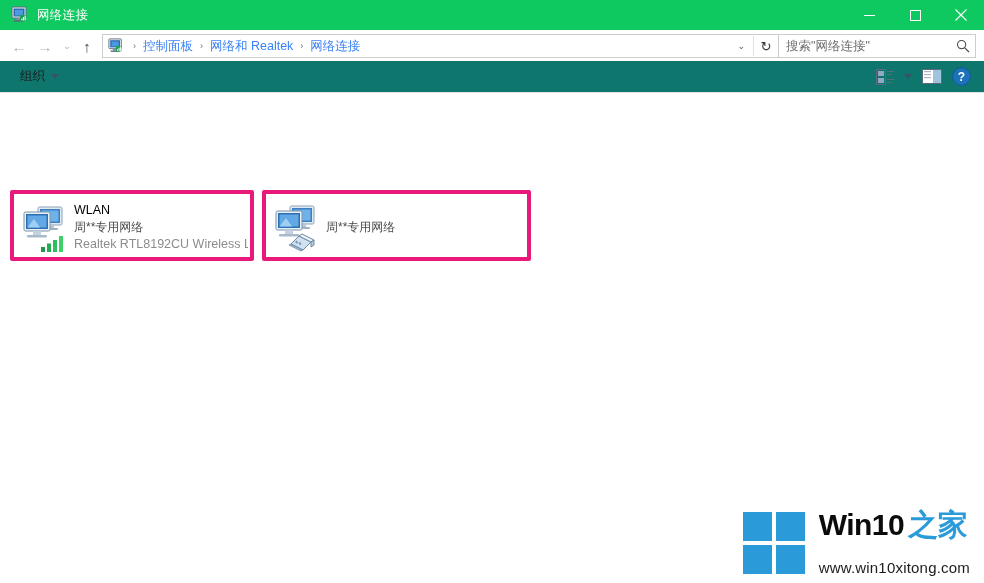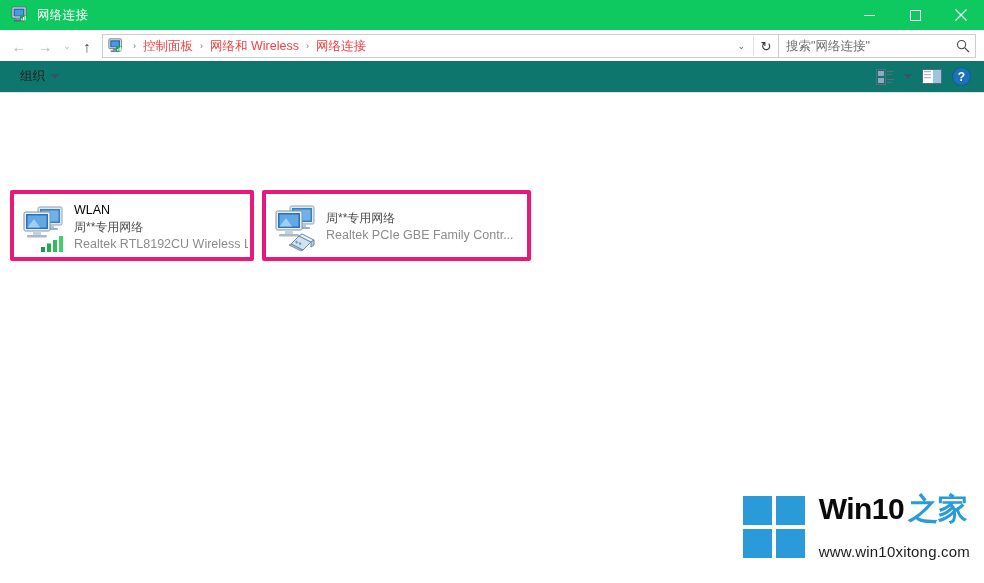--- a/index.html
+++ b/index.html
@@ -87,21 +87,21 @@
     min-width: 0;
   }
   .crumb-icon {
     width: 16px; height: 16px;
     margin: 0 4px 0 5px;
     position: relative;
     flex: 0 0 auto;
   }
   .crumb {
     font-size: 12.5px;
-    color: #ef4444;
+    color: #3b82f6;
     padding: 0 2px;
     white-space: nowrap;
   }
   .crumb-sep {
     color: #6d6d6d;
     font-size: 9px;
     padding: 0 5px;
     line-height: 1;
   }
   .crumb-spacer { flex: 1 1 auto; }
@@ -239,21 +239,21 @@
     color: #8c8c8c;
     line-height: 17px;
     white-space: nowrap;
     overflow: hidden;
   }
 
   
   .watermark {
     position: absolute;
     right: 14px;
-    bottom: 24px;
+    bottom: 8px;
     display: flex;
     align-items: center;
     gap: 14px;
   }
   .win-logo {
     width: 62px;
     height: 62px;
     display: grid;
     grid-template-columns: 1fr 1fr;
     grid-template-rows: 1fr 1fr;
@@ -329,21 +329,21 @@
         <rect x="3" y="14" width="10" height="1.6" fill="#5a6b80"></rect>
         <rect x="9" y="9" width="6" height="6" fill="#19a351"></rect>
         <rect x="10.4" y="12.4" width="1.1" height="2" fill="#ffffff"></rect>
         <rect x="12" y="11" width="1.1" height="3.4" fill="#ffffff"></rect>
         <rect x="13.6" y="9.6" width="1.1" height="4.8" fill="#ffffff"></rect>
       </svg>
     </div>
     <div class="crumb-sep">›</div>
     <div class="crumb">控制面板</div>
     <div class="crumb-sep">›</div>
-    <div class="crumb">网络和 Wireless</div>
+    <div class="crumb">网络和 Realtek</div>
     <div class="crumb-sep">›</div>
     <div class="crumb">网络连接</div>
     <div class="crumb-spacer"></div>
     <div class="crumb-chevron">⌄</div>
     <div class="refresh-btn">↻</div>
   </div>
 
   <div class="searchbox">
     <div class="search-text">搜索"网络连接"</div>
     <div class="search-icon">
@@ -447,21 +447,20 @@
           <path d="M10 2 L13 0 L25 6 L22 8 Z" fill="#e9f3fb" stroke="#6f88a3" stroke-width="1"></path>
           <path d="M22 8 L25 6 L25 11 L22 13 Z" fill="#b4cde3" stroke="#6f88a3" stroke-width="1"></path>
           <path d="M2 10 L0 11 L12 17 L14 16 Z" fill="#9fb8cf" stroke="#6f88a3" stroke-width="0.8"></path>
           <rect x="6.5" y="6.8" width="2" height="2.6" fill="#7e97ae" transform="rotate(-38 7.5 8)"></rect>
           <rect x="10" y="8.4" width="2" height="2.6" fill="#7e97ae" transform="rotate(-38 11 9.7)"></rect>
         </g>
       </svg>
     </div>
     <div class="conn-text">
       <div class="conn-net">周**专用网络</div>
-      <div class="conn-dev">Realtek PCIe GBE Family Contr...</div>
     </div>
   </div>
 
   <div class="watermark">
     <div class="win-logo">
       <span></span>
       <span></span>
       <span></span>
       <span></span>
     </div>

